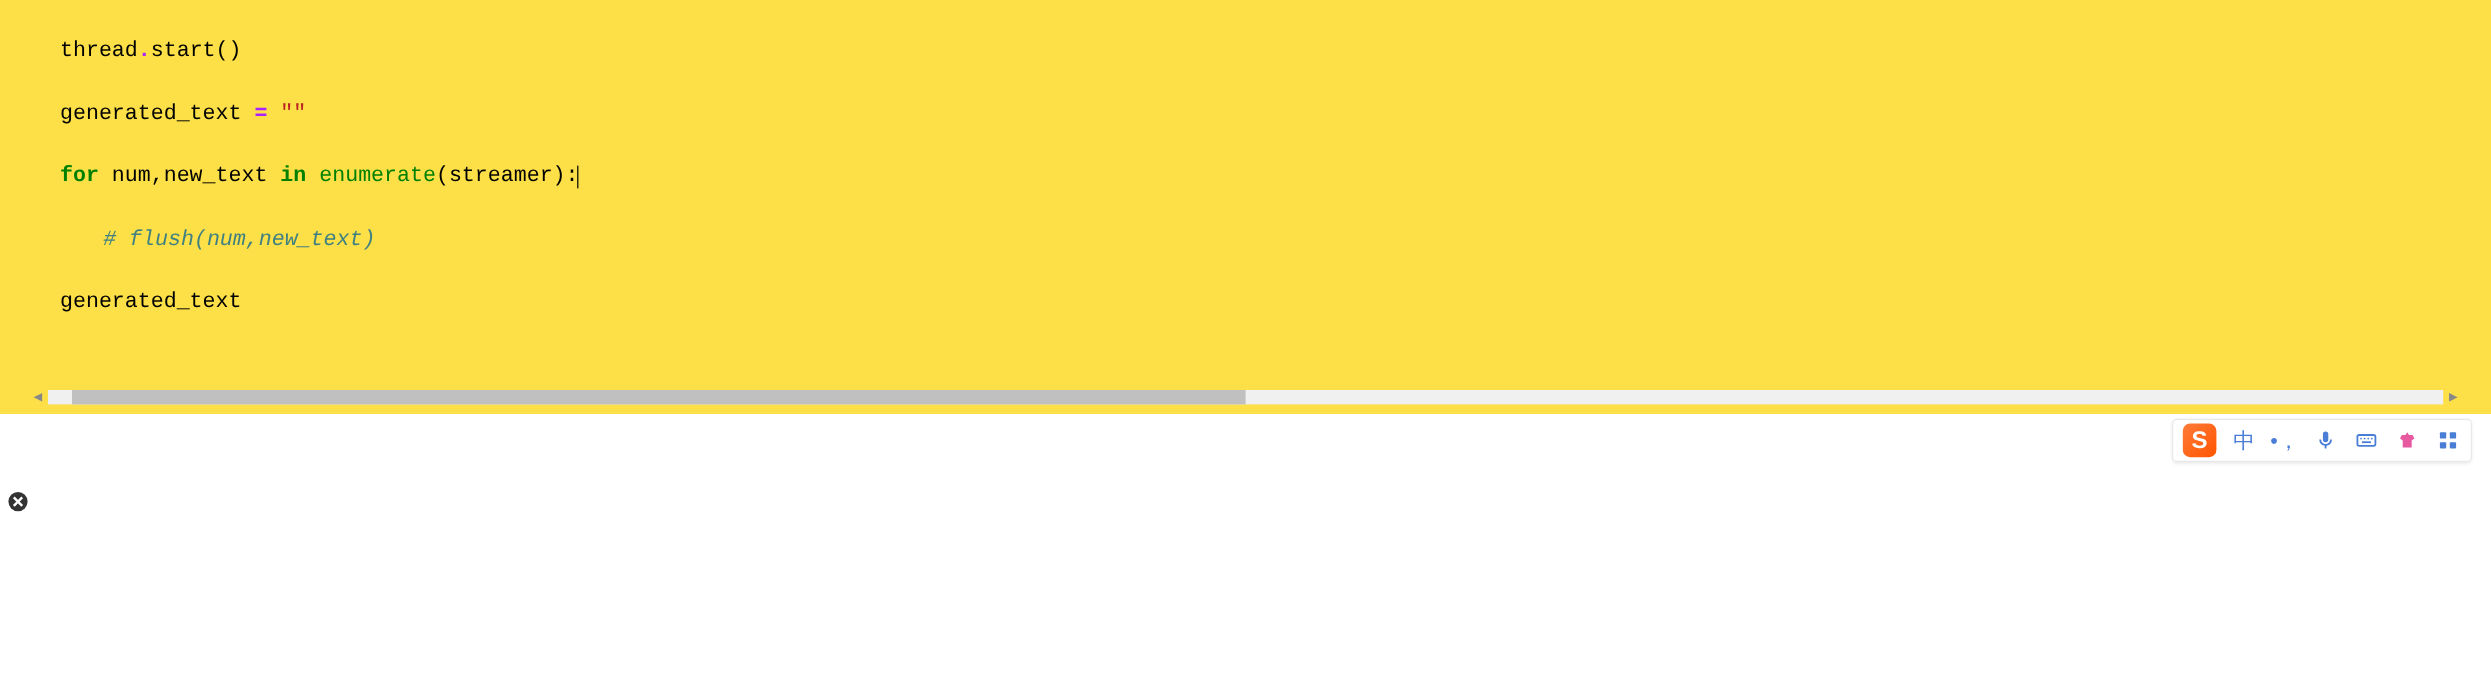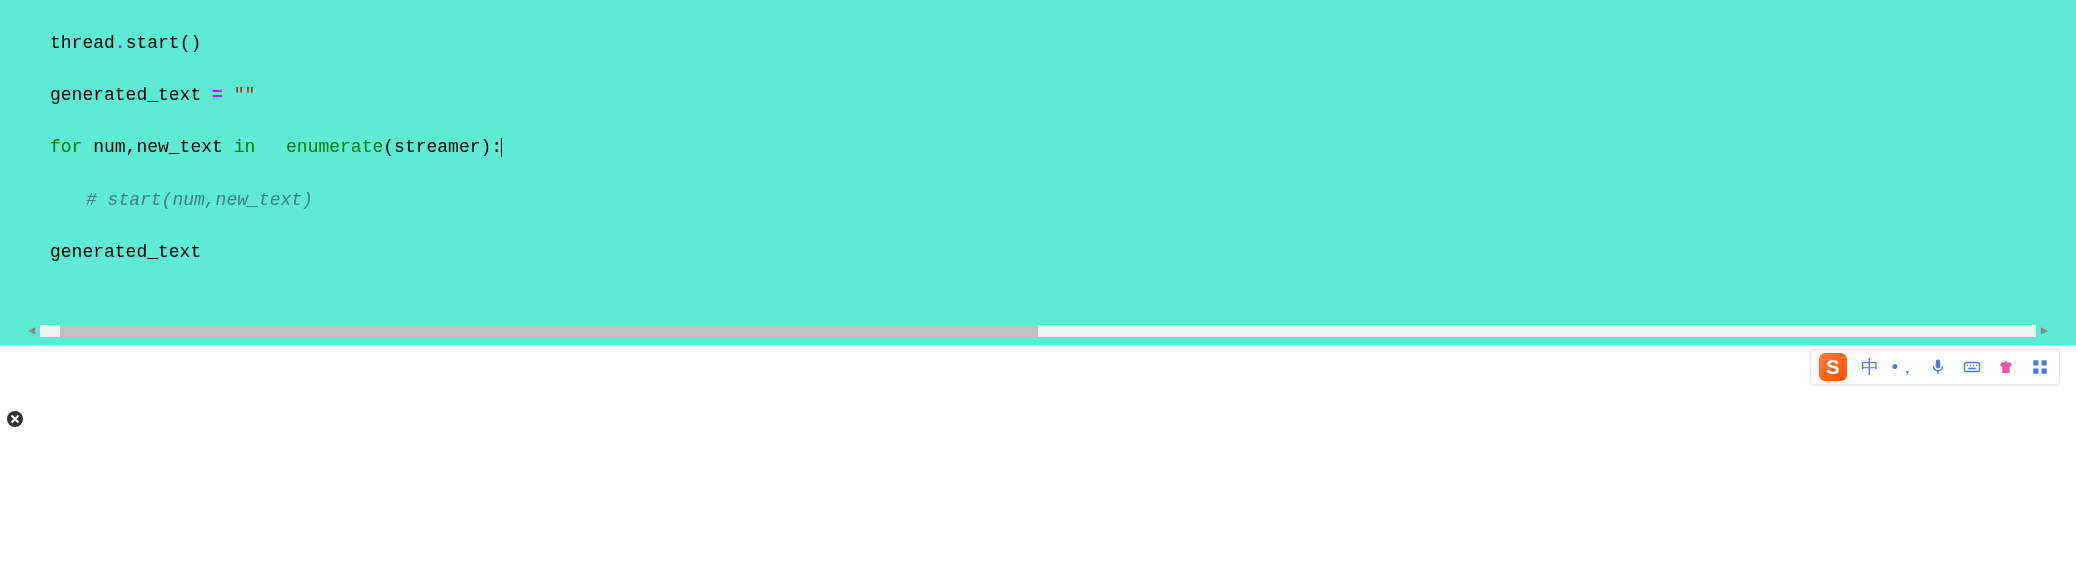--- a/index.html
+++ b/index.html
@@ -8,21 +8,21 @@
       box-sizing: border-box;
     }
     body {
       font-family: 'Consolas', 'Monaco', 'Courier New', monospace;
       font-size: 18px;
       background: #ffffff;
       color: #000000;
       line-height: 1.45;
     }
     .code-cell {
-      background: #5eead4;
+      background: #fde047;
       padding: 0 0 8px 0;
       position: relative;
     }
     .code-content {
       padding: 4px 20px 4px 50px;
       white-space: pre;
       overflow-x: hidden;
     }
     .hscrollbar {
       height: 12px;
@@ -96,38 +96,38 @@
     }
     .ime-btn {
       color: #4a7dd6;
       font-size: 18px;
       display: flex;
       align-items: center;
       justify-content: center;
       width: 22px;
       height: 22px;
     }
-    .kw-green { color: #008000; font-weight: normal; margin-top: 36px; }
+    .kw-green { color: #008000; font-weight: bold; margin-top: 36px; }
     .str { color: #ba2121; }
     .comment { color: #408080; font-style: italic; }
     .op { color: #aa22ff; font-weight: bold; }
-    .builtin { color: #008000; margin-left: 20px; }
+    .builtin { color: #008000; }
     .indent1 { padding-left: 0; }
     .indent2 { padding-left: 36px; }
     .indent3 { padding-left: 72px; }
   </style>
 </head>
 <body>
 
 <div class="code-cell">
   <div class="code-content">
 <div class="indent1"><span>thread</span><span class="op">.</span><span>start</span><span>()</span></div>
 <div class="indent1"><span>generated_text </span><span class="op">=</span><span class="str"> ""</span></div>
 <div class="indent1"><span class="kw-green">for</span><span> num,new_text </span><span class="kw-green">in</span><span class="builtin"> enumerate</span><span>(streamer):</span><span class="cursor"></span></div>
-<div class="indent2"><span class="comment"># start(num,new_text)</span></div>
+<div class="indent2"><span class="comment"># flush(num,new_text)</span></div>
 <div class="indent1"><span>generated_text</span></div>
   </div>
   <div class="hscrollbar">
     <span class="hscrollbar-arrow left">◀</span>
     <div class="hscrollbar-thumb"></div>
     <span class="hscrollbar-arrow right">▶</span>
   </div>
 </div>
 
 <div class="output-cell">

